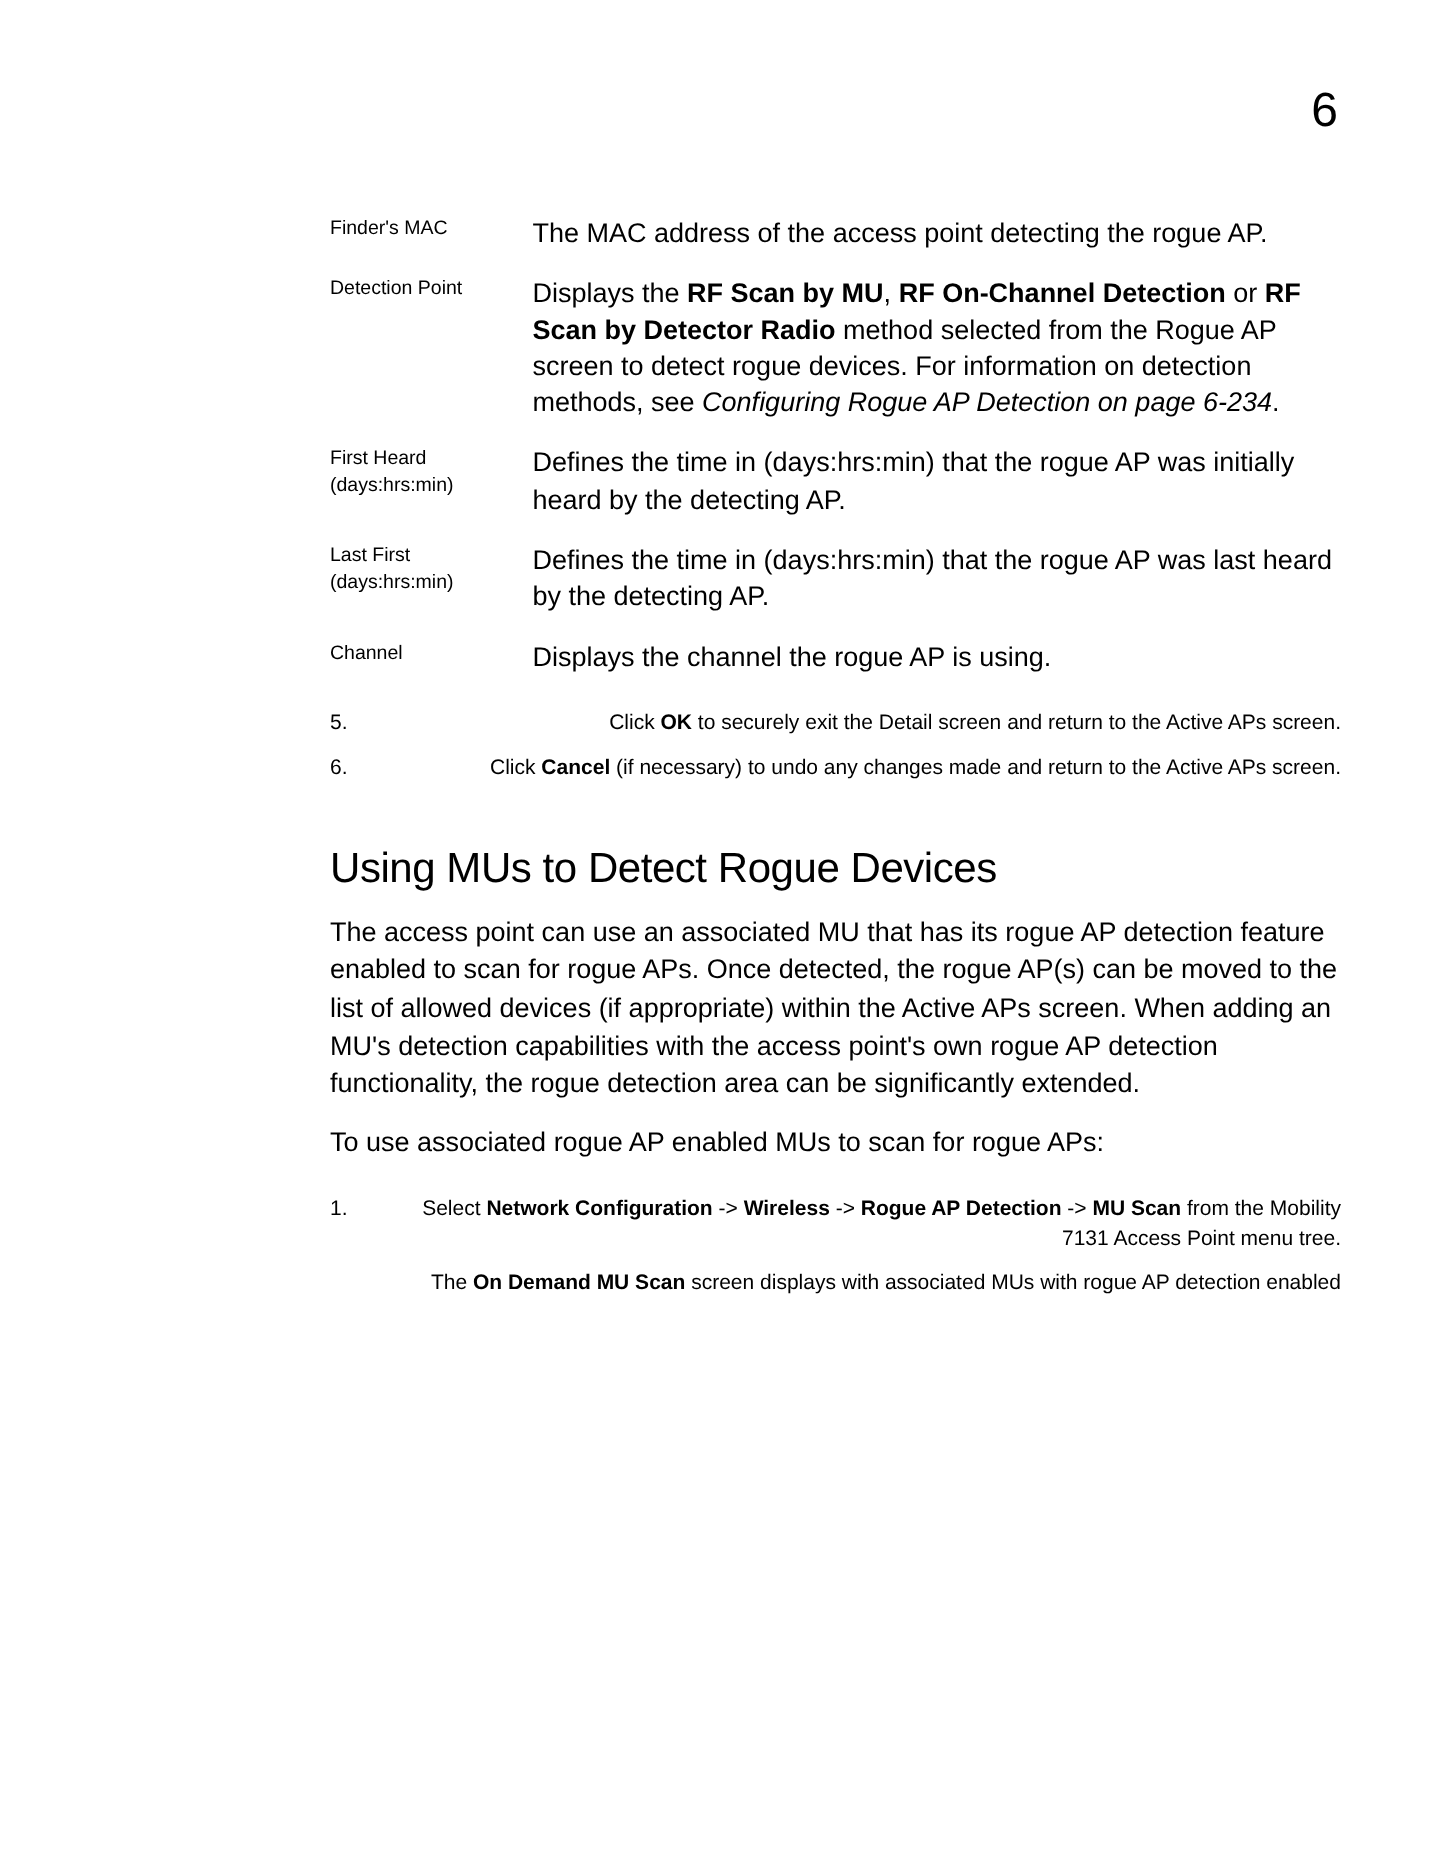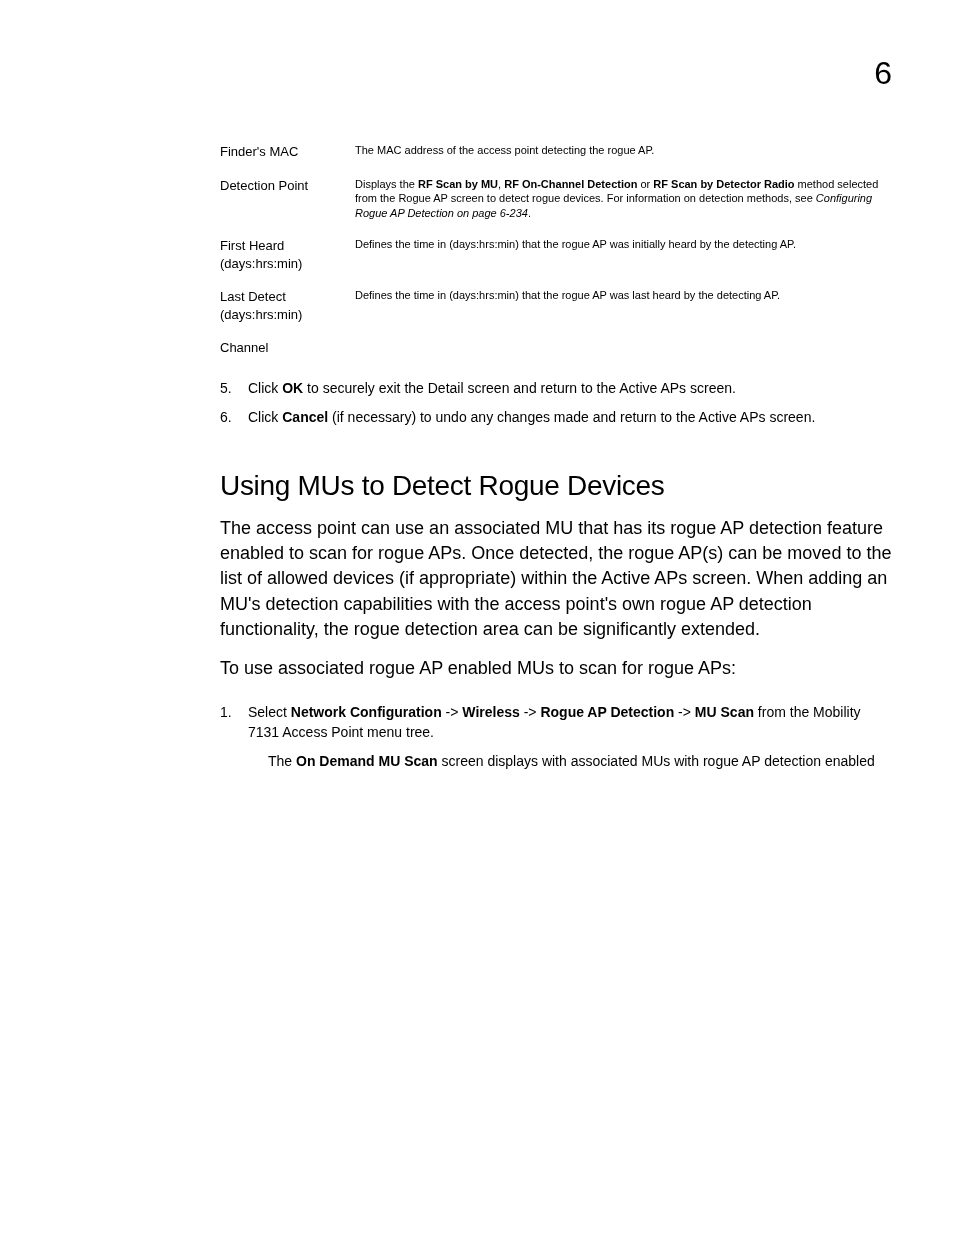--- a/index.html
+++ b/index.html
@@ -37,37 +37,37 @@
     margin-bottom: 16px;
   }
   .term {
     flex: 0 0 135px;
     font-weight: 400;
     color: #000;
     font-size: 13px;
   }
   .desc {
     flex: 1;
-    font-size: 11px;
+    font-size: 18px;
   }
   .desc b, .desc strong { font-weight: 700; }
   .desc i, .desc em { font-style: italic; }
   .steps {
     margin-top: 22px;
     font-size: 14px;
     line-height: 1.4;
   }
   .step {
     display: flex;
     margin-bottom: 10px;
   }
   .step-num {
     flex: 0 0 28px;
   }
-  .step-body { flex: 1; }
+  .step-body { flex: 1; text-align: right; }
   .step-sub { margin-left:20px; margin-top:10px; }
   h2.section {
     font-family: Arial, Helvetica, sans-serif;
     font-weight: 400;
     font-size: 28px;
     margin: 42px 0 14px 0;
     letter-spacing: -0.3px;
   }
   p.para {
     font-size: 18px;
@@ -88,25 +88,26 @@
       </div>
       <div class="defrow">
         <div class="term">Detection Point</div>
         <div class="desc"><span>Displays the </span><strong>RF Scan by MU</strong><span>, </span><strong>RF On-Channel Detection</strong><span> or </span><strong>RF Scan by Detector Radio</strong><span> method selected from the Rogue AP screen to detect rogue devices. For information on detection methods, see </span><em>Configuring Rogue AP Detection on page 6-234</em><span>.</span></div>
       </div>
       <div class="defrow">
         <div class="term">First Heard (days:hrs:min)</div>
         <div class="desc">Defines the time in (days:hrs:min) that the rogue AP was initially heard by the detecting AP.</div>
       </div>
       <div class="defrow">
-        <div class="term">Last Detect (days:hrs:min)</div>
+        <div class="term">Last First (days:hrs:min)</div>
         <div class="desc">Defines the time in (days:hrs:min) that the rogue AP was last heard by the detecting AP.</div>
       </div>
       <div class="defrow">
         <div class="term">Channel</div>
+        <div class="desc">Displays the channel the rogue AP is using.</div>
       </div>
     </div>
 
   <div class="steps" id="steps1">
       <div class="step">
         <div class="step-num">5.</div>
         <div class="step-body"><span>Click </span><strong>OK</strong><span> to securely exit the Detail screen and return to the Active APs screen.</span></div>
       </div>
       <div class="step">
         <div class="step-num">6.</div>

